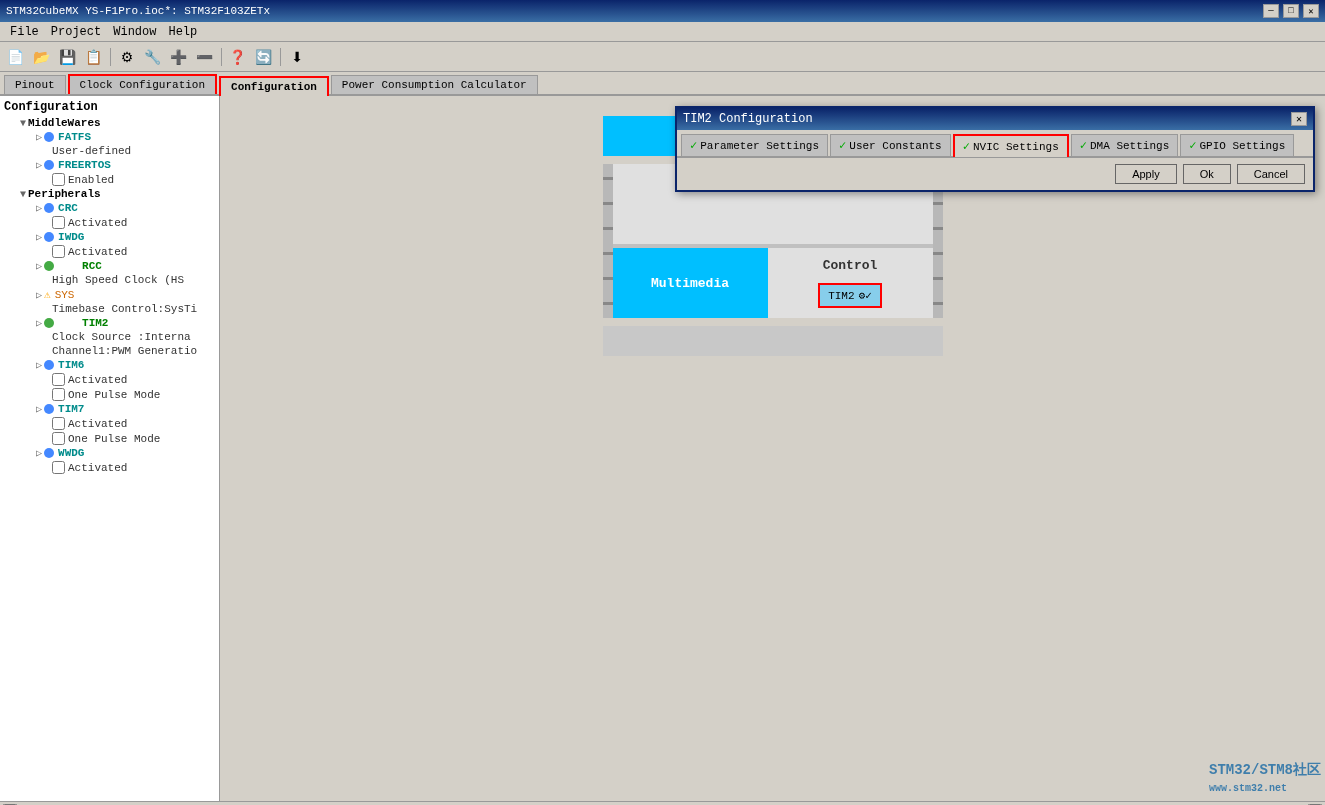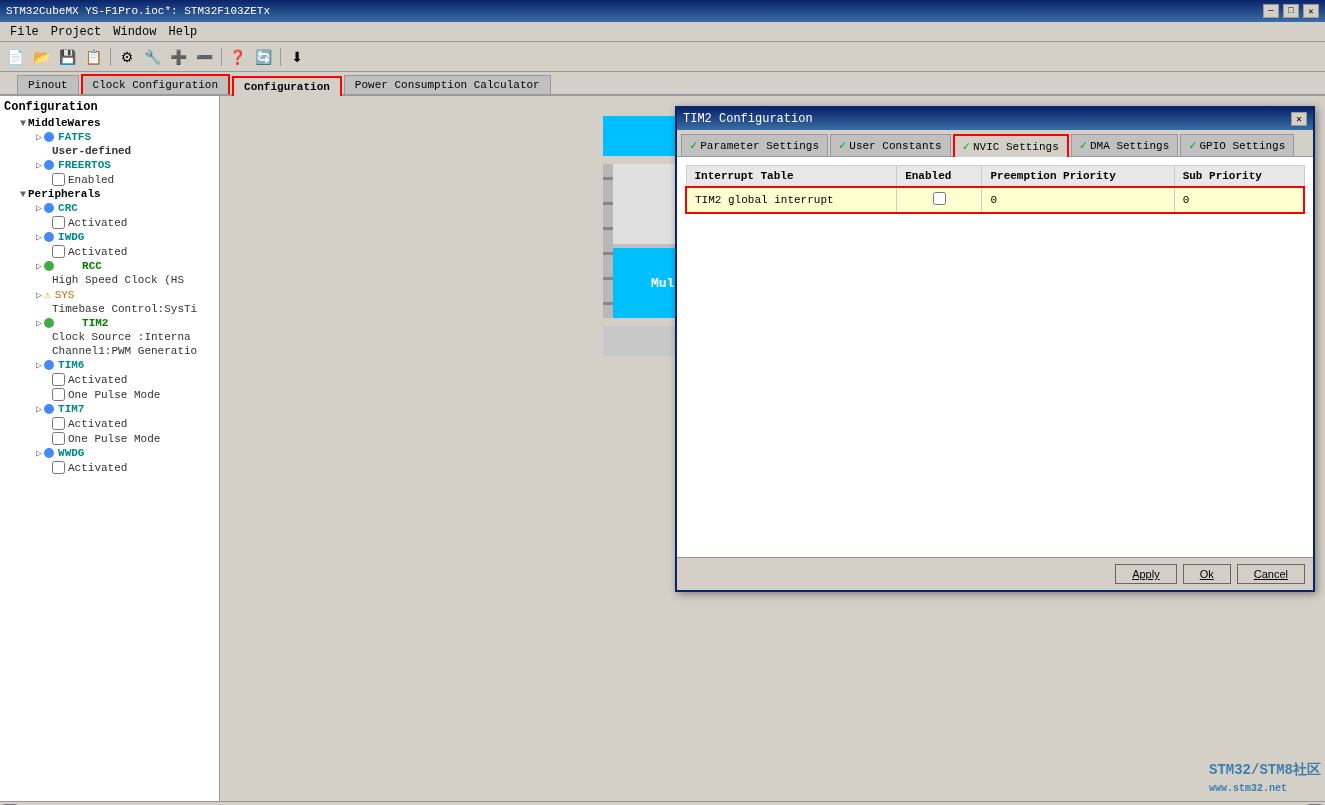--- a/index.html
+++ b/index.html
@@ -54,21 +54,21 @@
       display: flex; align-items: center; justify-content: center;
       cursor: pointer; font-size: 14px;
     }
     .toolbar-sep { width: 1px; height: 18px; background: #999; margin: 0 2px; }
     
     
     .tab-bar {
       background: #d4d0c8;
       display: flex;
       align-items: flex-end;
-      padding: 2px 17px 0;
+      padding: 2px 4px 0;
       border-bottom: 2px solid #999;
     }
     .tab {
       padding: 3px 10px;
       background: #c0c0c0;
       border: 1px solid #999;
       border-bottom: none;
       cursor: pointer;
       font-size: 11px;
       margin-right: 2px;
@@ -115,21 +115,21 @@
       width: 10px; height: 10px;
       border-radius: 50%;
       margin-right: 4px;
       flex-shrink: 0;
     }
     .tree-icon-warning {
       color: orange; margin-right: 4px; font-size: 11px;
     }
     .icon-blue { background: #4488ff; }
     .icon-green { background: #44aa44; }
-    .node-label { font-size: 11px; font-weight: bold; }
+    .node-label { font-size: 11px; }
     .node-label.cyan { color: #008b8b; font-weight: bold; }
     .node-label.green { color: #008000; font-weight: bold; margin-left: 24px; }
     .node-label.orange { color: #cc6600; font-weight: normal; }
     .node-label.section { font-weight: bold; }
     .checkbox-wrapper { display: flex; align-items: center; gap: 3px; }
     .checkbox-wrapper input[type=checkbox] { margin: 0; }
     .sub-text { color: #333; font-size: 11px; }
     
     
     .center-panel {
@@ -263,21 +263,20 @@
       font-size: 11px;
     }
     .nvic-row-highlighted { background: #ffffd0; border: 2px solid red; }
     .dialog-footer {
       display: flex;
       justify-content: flex-end;
       gap: 6px;
       padding: 6px 8px;
       background: #d4d0c8;
       border-top: 1px solid #999;
-      text-decoration: underline;
     }
     .footer-btn {
       padding: 3px 16px;
       background: #d4d0c8;
       border: 1px solid #666;
       cursor: pointer;
       font-size: 11px;
     }
     
     
@@ -546,42 +545,20 @@
           <div class="dialog-tab">
             <span class="check-green">✓</span>
             <span>DMA Settings</span>
           </div>
           <div class="dialog-tab">
             <span class="check-green">✓</span>
             <span>GPIO Settings</span>
           </div>
         </div>
 
-        <div class="dialog-content">
-          <table class="nvic-table">
-            <thead>
-              <tr>
-                <th>Interrupt Table</th>
-                <th>Enabled</th>
-                <th>Preemption Priority</th>
-                <th>Sub Priority</th>
-              </tr>
-            </thead>
-            <tbody>
-              <tr class="nvic-row-highlighted">
-                <td>TIM2 global interrupt</td>
-                <td style="text-align:center;">
-                  <input type="checkbox" style="">
-                </td>
-                <td>0</td>
-                <td>0</td>
-              </tr>
-            </tbody>
-          </table>
-        </div>
 
         <div class="dialog-footer">
           <button class="footer-btn">Apply</button>
           <button class="footer-btn">Ok</button>
           <button class="footer-btn">Cancel</button>
         </div>
       </div>
     </div>
 
     <div class="watermark">

